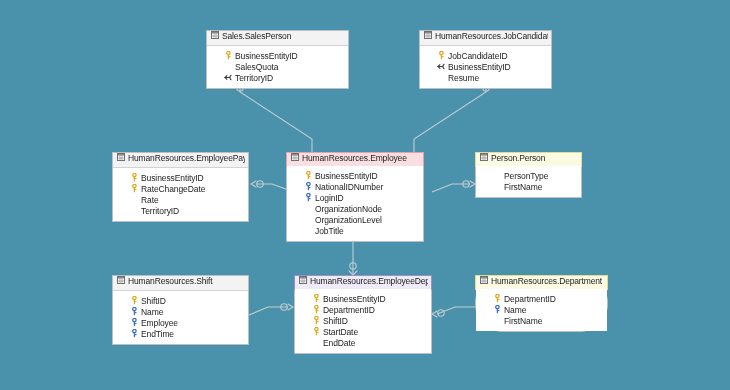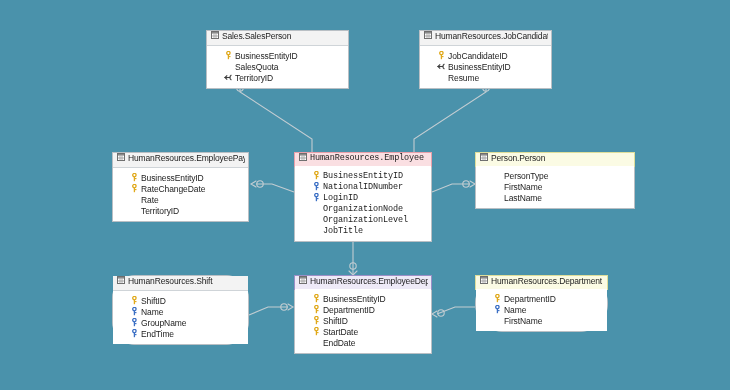--- a/index.html
+++ b/index.html
@@ -284,21 +284,21 @@
         <span class="col-icon"></span>
         <span class="col-name">Rate</span>
       </div>
       <div class="col-row">
         <span class="col-icon"></span>
         <span class="col-name">TerritoryID</span>
       </div>
     </div>
   </div>
 
-  <div class="table-node" style="left:294px; top:152px; width:138px;font-family:Liberation Mono, monospace;">
+  <div class="table-node" style="left:286px; top:152px; width:138px;">
     <div class="tbl-header hdr-pink">
       <span class="grid-icon">
         <svg width="8" height="8" viewBox="0 0 8 8">
           <rect x="0.5" y="0.5" width="7" height="7" fill="#ffffff" stroke="#6d6d6d"></rect>
           <rect x="1" y="1" width="6" height="1.6" fill="#8a8a8a"></rect>
           <line x1="3" y1="2.6" x2="3" y2="7.5" stroke="#8a8a8a" stroke-width="0.7"></line>
           <line x1="5" y1="2.6" x2="5" y2="7.5" stroke="#8a8a8a" stroke-width="0.7"></line>
           <line x1="1" y1="5" x2="7.5" y2="5" stroke="#8a8a8a" stroke-width="0.7"></line>
         </svg>
       </span>
@@ -343,21 +343,21 @@
         <span class="col-icon"></span>
         <span class="col-name">OrganizationLevel</span>
       </div>
       <div class="col-row">
         <span class="col-icon"></span>
         <span class="col-name">JobTitle</span>
       </div>
     </div>
   </div>
 
-  <div class="table-node" style="left:475px; top:152px; width:160px;">
+  <div class="table-node" style="left:475px; top:152px; width:107px;">
     <div class="tbl-header hdr-cream">
       <span class="grid-icon">
         <svg width="8" height="8" viewBox="0 0 8 8">
           <rect x="0.5" y="0.5" width="7" height="7" fill="#ffffff" stroke="#6d6d6d"></rect>
           <rect x="1" y="1" width="6" height="1.6" fill="#8a8a8a"></rect>
           <line x1="3" y1="2.6" x2="3" y2="7.5" stroke="#8a8a8a" stroke-width="0.7"></line>
           <line x1="5" y1="2.6" x2="5" y2="7.5" stroke="#8a8a8a" stroke-width="0.7"></line>
           <line x1="1" y1="5" x2="7.5" y2="5" stroke="#8a8a8a" stroke-width="0.7"></line>
         </svg>
       </span>
@@ -365,28 +365,24 @@
     </div>
     <div class="tbl-body">
       <div class="col-row">
         <span class="col-icon"></span>
         <span class="col-name">PersonType</span>
       </div>
       <div class="col-row">
         <span class="col-icon"></span>
         <span class="col-name">FirstName</span>
       </div>
-      <div class="col-row">
-        <span class="col-icon"></span>
-        <span class="col-name">LastName</span>
-      </div>
-    </div>
-  </div>
-
-  <div class="table-node" style="left:112px; top:275px; width:137px;border-radius:23px;">
+    </div>
+  </div>
+
+  <div class="table-node" style="left:112px; top:275px; width:137px;">
     <div class="tbl-header hdr-plain">
       <span class="grid-icon">
         <svg width="8" height="8" viewBox="0 0 8 8">
           <rect x="0.5" y="0.5" width="7" height="7" fill="#ffffff" stroke="#6d6d6d"></rect>
           <rect x="1" y="1" width="6" height="1.6" fill="#8a8a8a"></rect>
           <line x1="3" y1="2.6" x2="3" y2="7.5" stroke="#8a8a8a" stroke-width="0.7"></line>
           <line x1="5" y1="2.6" x2="5" y2="7.5" stroke="#8a8a8a" stroke-width="0.7"></line>
           <line x1="1" y1="5" x2="7.5" y2="5" stroke="#8a8a8a" stroke-width="0.7"></line>
         </svg>
       </span>
@@ -414,21 +410,21 @@
         <span class="col-name">Name</span>
       </div>
       <div class="col-row">
         <span class="col-icon">
           <svg width="9" height="9" viewBox="0 0 9 9">
             <circle cx="4.4" cy="2.1" r="1.7" fill="none" stroke="#3b6fc4" stroke-width="1.3"></circle>
             <line x1="4.4" y1="3.6" x2="4.4" y2="8.2" stroke="#3b6fc4" stroke-width="1.3"></line>
             <line x1="4.4" y1="5.6" x2="6.5" y2="5.6" stroke="#3b6fc4" stroke-width="1.1"></line>
           </svg>
         </span>
-        <span class="col-name">GroupName</span>
+        <span class="col-name">Employee</span>
       </div>
       <div class="col-row">
         <span class="col-icon">
           <svg width="9" height="9" viewBox="0 0 9 9">
             <circle cx="4.4" cy="2.1" r="1.7" fill="none" stroke="#3b6fc4" stroke-width="1.3"></circle>
             <line x1="4.4" y1="3.6" x2="4.4" y2="8.2" stroke="#3b6fc4" stroke-width="1.3"></line>
             <line x1="4.4" y1="5.6" x2="6.5" y2="5.6" stroke="#3b6fc4" stroke-width="1.1"></line>
           </svg>
         </span>
         <span class="col-name">EndTime</span>

